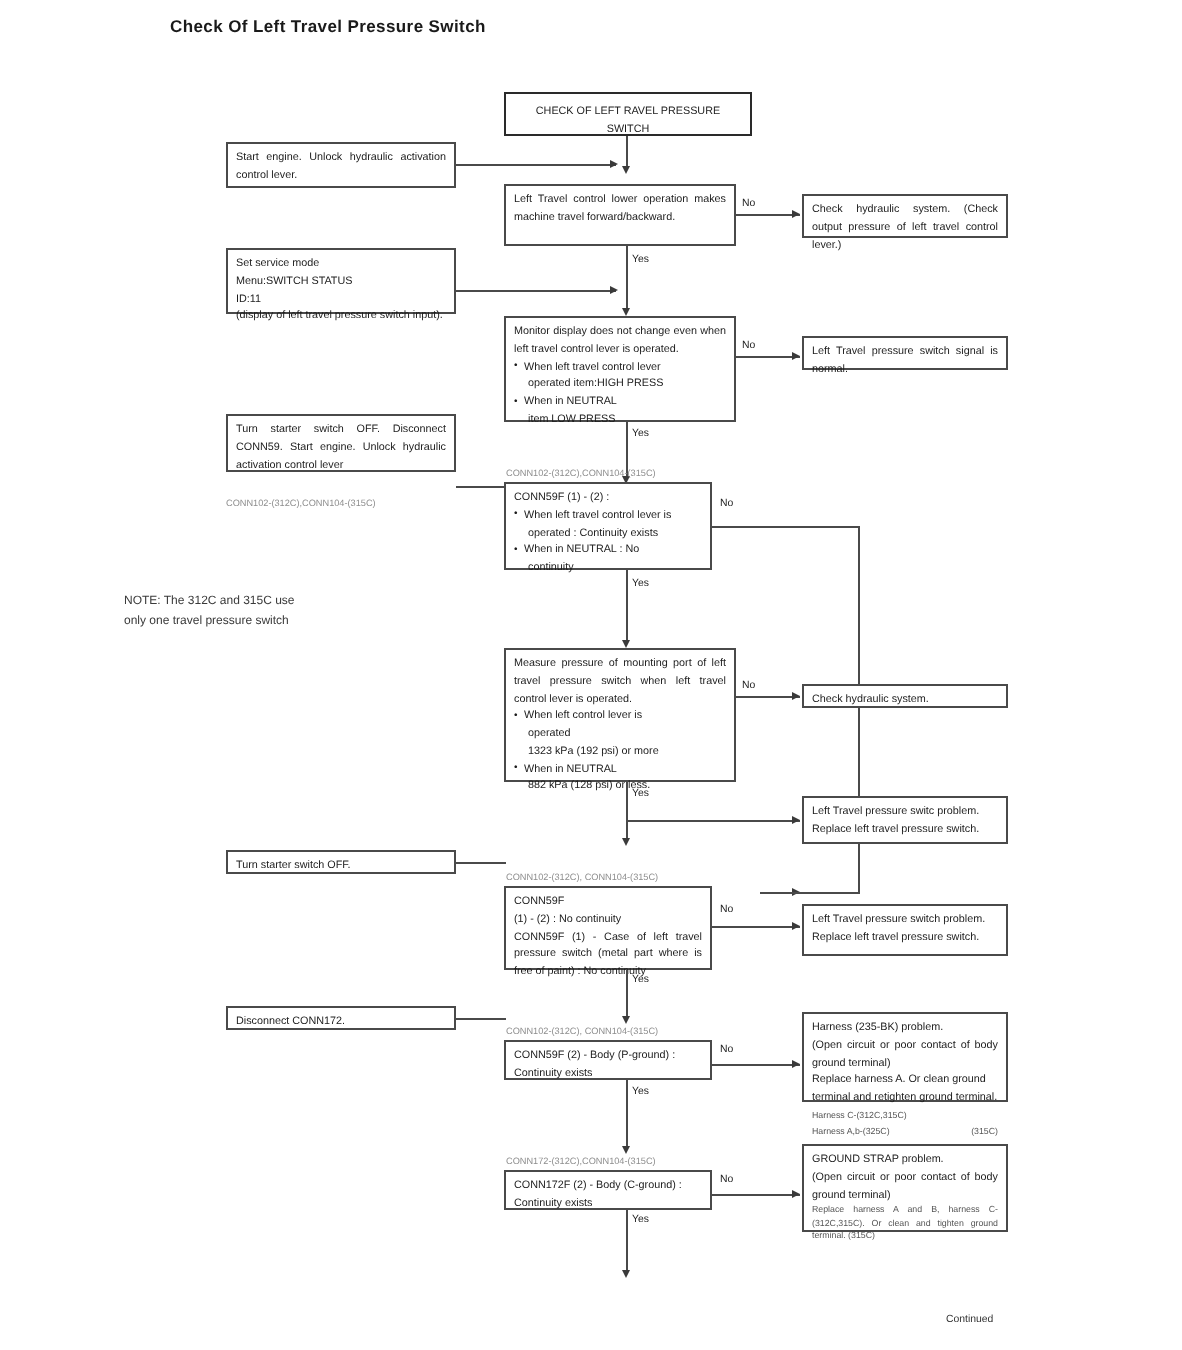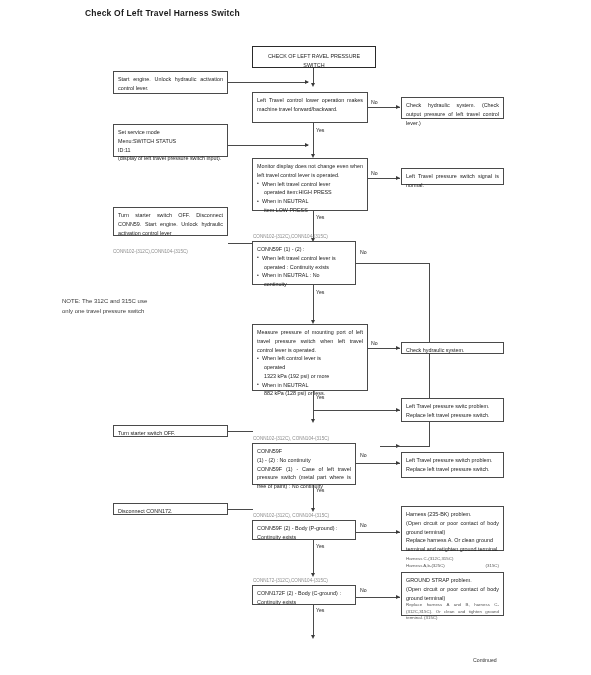--- a/index.html
+++ b/index.html
@@ -54,21 +54,21 @@
   .lnv{width:1px;}
   .arr{position:absolute;width:0;height:0;}
   .arr.r{border-top:2.6px solid transparent;border-bottom:2.6px solid transparent;border-left:4.5px solid #3a3a3a;}
   .arr.d{border-left:2.6px solid transparent;border-right:2.6px solid transparent;border-top:4.5px solid #3a3a3a;}
 </style>
 </head>
 <body>
 
 <div class="page">
 
-  <div id="page-title">Check Of Left Travel Harness Switch</div>
+  <div id="page-title">Check Of Left Travel Pressure Switch</div>
 
   <div class="bx thick ctr" style="left:252px;top:46px;width:124px;height:22px;padding-top:5px;">
     <p>CHECK OF LEFT RAVEL PRESSURE SWITCH</p>
   </div>
   <div class="ln lnv" style="left:313px;top:68px;height:16px;"></div>
   <div class="arr d" style="left:310.5px;top:83px;"></div>
 
   <div class="bx just" style="left:113px;top:71px;width:115px;height:23px;">
     <p>Start engine.   Unlock  hydraulic activation control lever.</p>
   </div>

